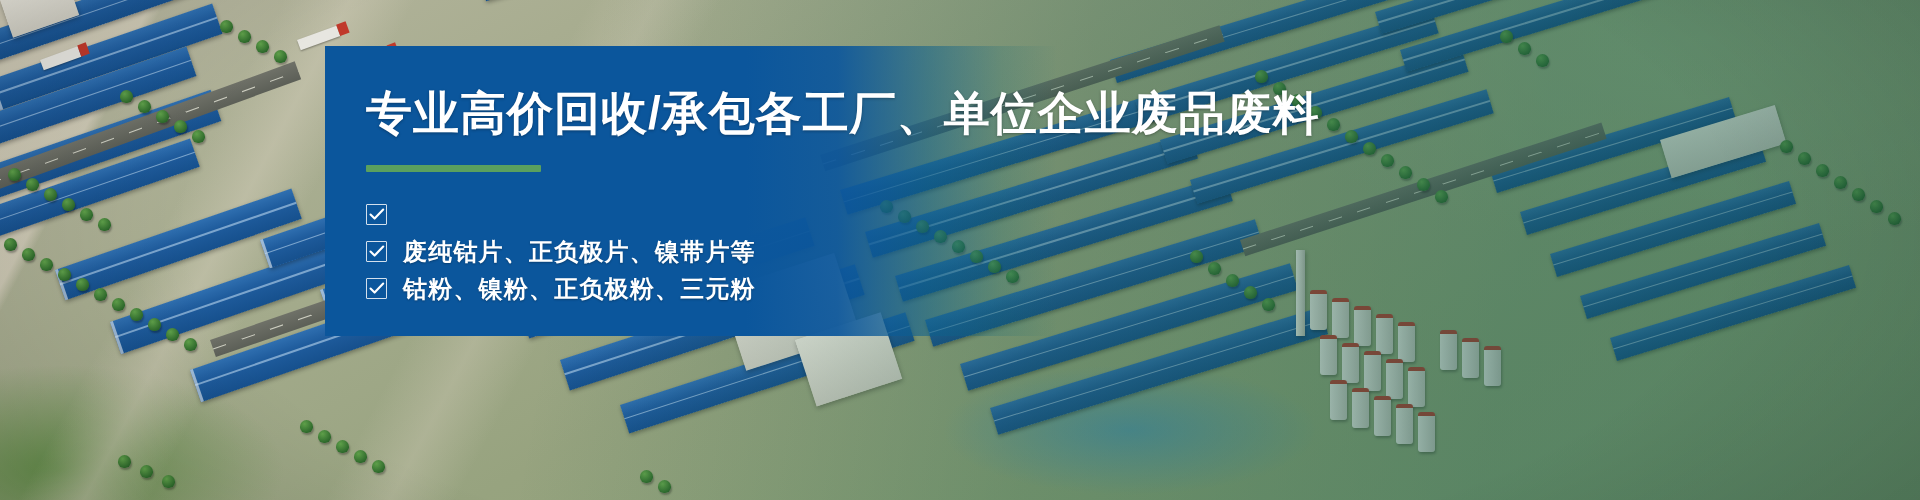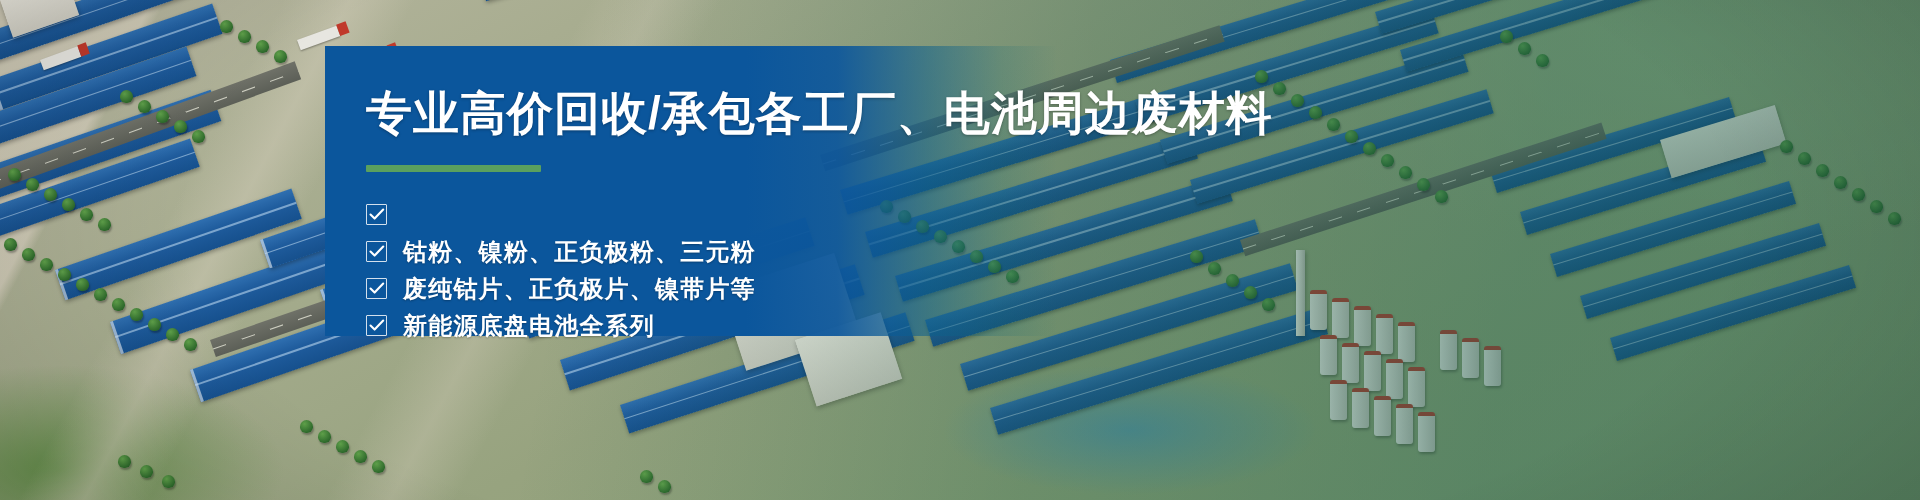--- a/index.html
+++ b/index.html
@@ -306,56 +306,48 @@
     </div>
 
     <div class="green-wash"></div>
     <div class="vignette"></div>
   </div>
 
   <div class="panel"></div>
 
   <div class="content">
 
-    <h1 class="headline">专业高价回收/承包各工厂、电池周边废材料</h1>
+    <h1 class="headline">专业高价回收/承包各工厂、单位企业废品废料</h1>
 
     <div class="accent"></div>
 
     <ul class="list">
 
       <li class="item">
         <span class="cbox">
           <svg width="16" height="14" viewBox="0 0 16 14" aria-hidden="true">
             <path d="M1.5 6.6 L5.6 10.6 L14.2 1.6" fill="none" stroke="#ffffff" stroke-width="2.1" stroke-linecap="round" stroke-linejoin="round"></path>
           </svg>
         </span>
+      </li>
+
+      <li class="item">
+        <span class="cbox">
+          <svg width="16" height="14" viewBox="0 0 16 14" aria-hidden="true">
+            <path d="M1.5 6.6 L5.6 10.6 L14.2 1.6" fill="none" stroke="#ffffff" stroke-width="2.1" stroke-linecap="round" stroke-linejoin="round"></path>
+          </svg>
+        </span>
+        <span class="item-label">废纯钴片、正负极片、镍带片等</span>
       </li>
 
       <li class="item">
         <span class="cbox">
           <svg width="16" height="14" viewBox="0 0 16 14" aria-hidden="true">
             <path d="M1.5 6.6 L5.6 10.6 L14.2 1.6" fill="none" stroke="#ffffff" stroke-width="2.1" stroke-linecap="round" stroke-linejoin="round"></path>
           </svg>
         </span>
         <span class="item-label">钴粉、镍粉、正负极粉、三元粉</span>
       </li>
 
-      <li class="item">
-        <span class="cbox">
-          <svg width="16" height="14" viewBox="0 0 16 14" aria-hidden="true">
-            <path d="M1.5 6.6 L5.6 10.6 L14.2 1.6" fill="none" stroke="#ffffff" stroke-width="2.1" stroke-linecap="round" stroke-linejoin="round"></path>
-          </svg>
-        </span>
-        <span class="item-label">废纯钴片、正负极片、镍带片等</span>
-      </li>
-
-      <li class="item">
-        <span class="cbox">
-          <svg width="16" height="14" viewBox="0 0 16 14" aria-hidden="true">
-            <path d="M1.5 6.6 L5.6 10.6 L14.2 1.6" fill="none" stroke="#ffffff" stroke-width="2.1" stroke-linecap="round" stroke-linejoin="round"></path>
-          </svg>
-        </span>
-        <span class="item-label">新能源底盘电池全系列</span>
-      </li>
 
     </ul>
   </div>
 </div>
 
 </body></html>

